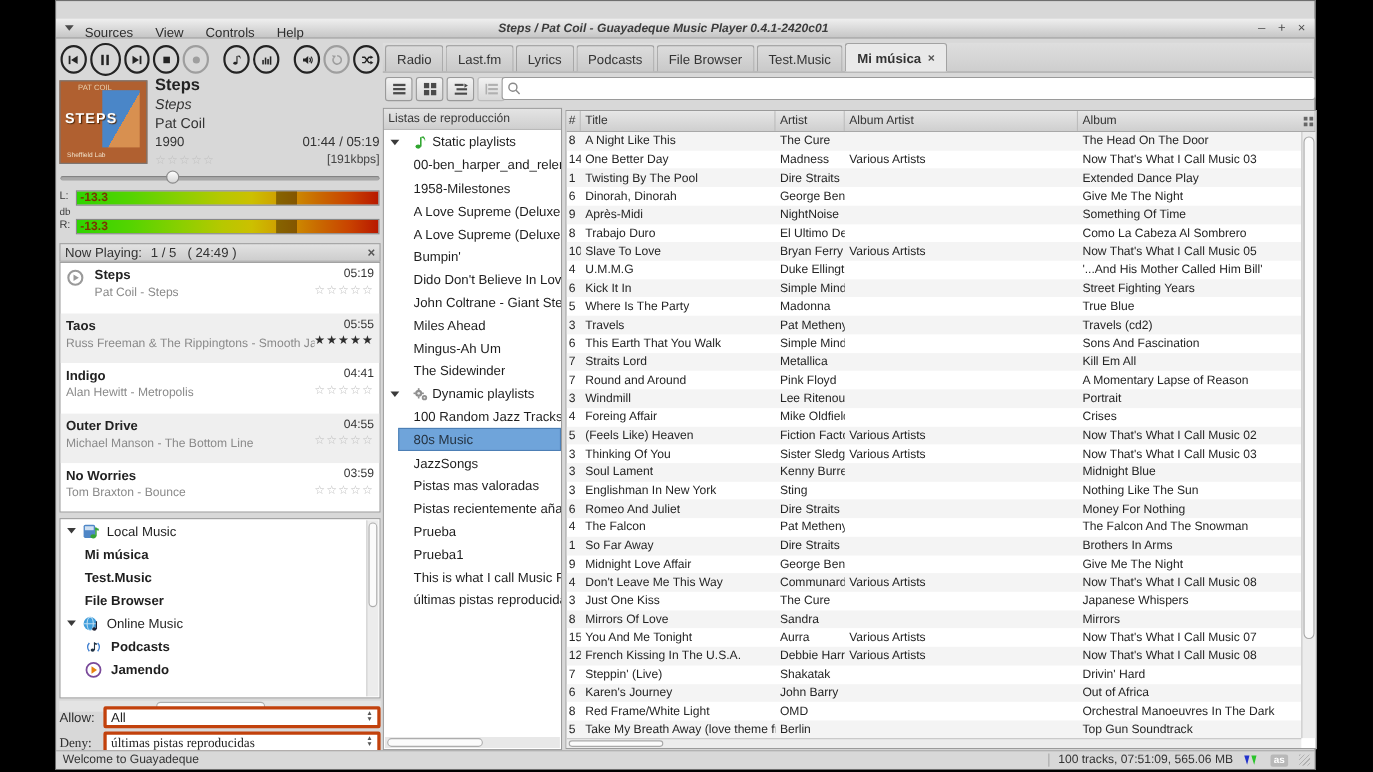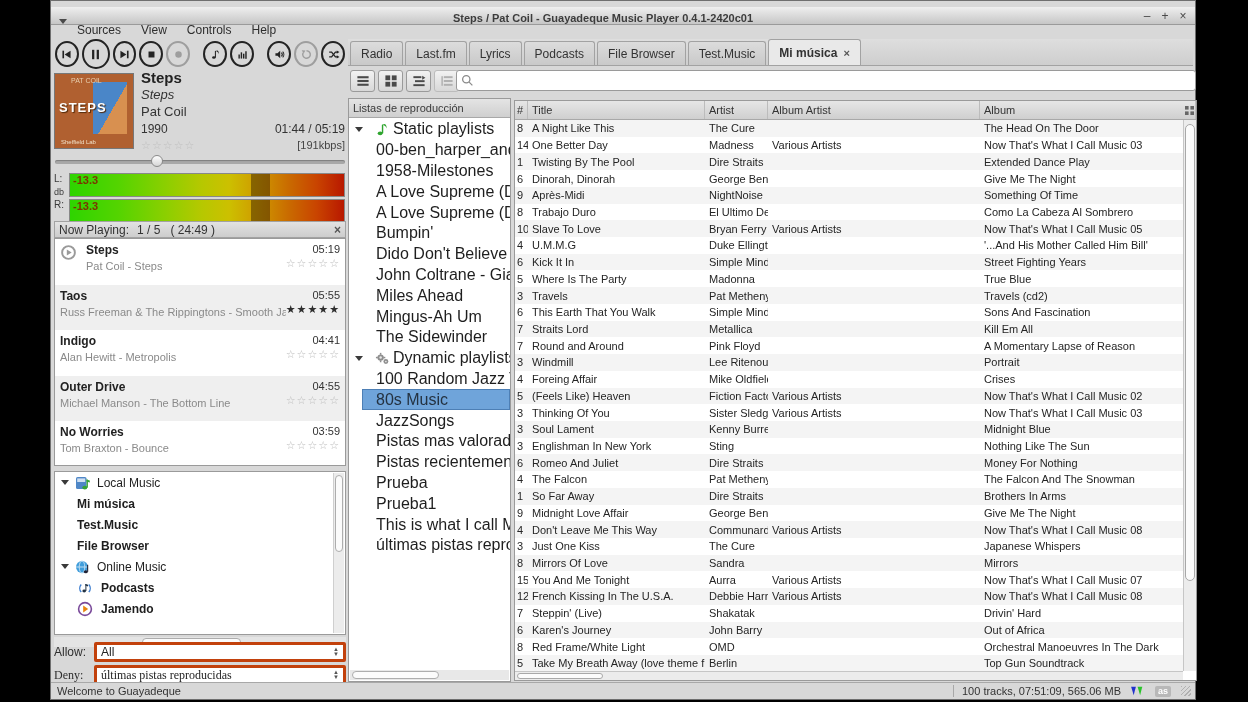--- a/index.html
+++ b/index.html
@@ -3,23 +3,23 @@
 <meta charset="utf-8">
 <style>
   * { margin:0; padding:0; box-sizing:border-box; }
   html,body { width:1248px; height:702px; background:#000; overflow:hidden;
               font-family:"Liberation Sans", sans-serif; }
   .screen { position:relative; width:1248px; height:702px; background:#000; }
   .window { position:absolute; left:50px; top:0; width:1146px; height:700px;
             background:#d8d8d8; border:1px solid #6f6f6f; font-size:12px; color:#2a2a2a; }
 
   
-  .titlebar { position:absolute; left:0; top:6px; right:0; height:18px;
+  .titlebar { position:absolute; left:0; top:16px; right:0; height:18px;
               background:linear-gradient(#efefef,#c6c6c6); border-bottom:1px solid #9a9a9a;
-              display:flex; align-items:flex-end; }
+              display:flex; align-items:center;font-style:italic; }
   .win-menu-arrow { width:0; height:0; border-left:4px solid transparent; border-right:4px solid transparent;
                     border-top:5px solid #4a4a4a; margin-left:8px; }
   .title { flex:1; text-align:center; font-size:11px; font-weight:bold; color:#3c3c3c;
            white-space:nowrap; overflow:hidden; }
   .win-controls { display:flex; gap:2px; margin-right:4px; }
   .win-btn { width:16px; height:14px; text-align:center; line-height:13px; font-size:12px;
              color:#4a4a4a; cursor:default; }
 
   
   .menubar { position:absolute; left:0; top:19px; right:0; height:19px; display:flex;
@@ -66,21 +66,21 @@
   .ti-bitrate { font-size:11px; color:#444; }
 
   .slider { position:absolute; left:4px; top:153px; width:290px; height:14px; }
   .slider .track { position:absolute; left:0; right:0; top:6px; height:4px; background:#a8a8a8;
                    border-radius:2px; box-shadow:inset 0 1px 1px rgba(0,0,0,.25); }
   .slider .handle { position:absolute; top:1px; left:33%; width:12px; height:12px; border-radius:50%;
                     background:linear-gradient(#fdfdfd,#d6d6d6); border:1px solid #8a8a8a; }
 
   .vu { position:absolute; left:3px; top:172px; width:292px; height:42px; font-size:10px; }
   .vu-lab { position:absolute; left:0; width:14px; color:#3a3a3a; }
-  .vu-bar { position:absolute; left:15px; right:1px; height:24px; border:1px solid #888;
+  .vu-bar { position:absolute; left:15px; right:1px; height:14px; border:1px solid #888;
             background:linear-gradient(90deg,#2ed400 0%,#55d400 18%,#8ccf00 35%,#b6c800 48%,
                        #ccc000 58%,#cf9c00 68%,#c96a00 80%,#c94400 90%,#b81800 100%); }
   .vu-notch { position:absolute; left:66%; width:7%; top:0; bottom:0; background:rgba(45,25,0,.45); }
   .vu-val { position:absolute; left:3px; top:0; font-size:11px; font-weight:bold; color:#7a3500; }
   .vu-scale { position:absolute; left:15px; right:1px; top:28px; height:11px; }
   .vu-scale span { position:absolute; top:0; font-size:9px; color:#3a3a3a; }
   .vu-db { position:absolute; left:0; top:14px; font-size:9px; color:#3a3a3a; }
 
   .np-header { position:absolute; left:3px; top:220px; width:292px; height:17px;
                background:linear-gradient(#e2e2e2,#cdcdcd); border:1px solid #a2a2a2;
@@ -138,21 +138,21 @@
   .searchbox input { border:none; outline:none; flex:1; height:17px; font-size:12px; margin-left:4px;
                      font-family:"Liberation Sans",sans-serif; background:transparent; }
 
   
   .pl-panel { position:absolute; left:297px; top:97px; width:163px; height:584px;
               background:#fff; border:1px solid #9a9a9a; overflow:hidden; }
   .pl-header { height:19px; background:linear-gradient(#e4e4e4,#cfcfcf); border-bottom:1px solid #a8a8a8;
                font-size:11px; color:#3a3a3a; display:flex; align-items:center; padding-left:4px; }
   .pl-list { position:absolute; left:0; right:0; top:20px; bottom:12px; overflow:hidden; }
   .pl-row { height:20.8px; position:relative; display:flex; align-items:center;
-            font-size:16px; color:#1e1e1e; white-space:nowrap; }
+            font-size:12px; color:#1e1e1e; white-space:nowrap; }
   .pl-row .exp { position:absolute; left:6px; width:0; height:0; border-left:4px solid transparent;
                  border-right:4px solid transparent; border-top:5px solid #3a3a3a; }
   .pl-row .picon { position:absolute; left:26px; width:15px; height:15px; }
   .pl-row .picon svg { width:15px; height:15px; }
   .pl-row.group .plabel { margin-left:44px; }
   .pl-row.item .plabel { margin-left:27px; overflow:hidden; }
   .pl-row.selected::before { content:""; position:absolute; left:13px; right:0; top:0; bottom:0;
                              background:#6fa4da; border:1px solid #4d7fb5; }
   .pl-row.selected .plabel { position:relative; color:#243241; }
   .pl-hscroll { position:absolute; left:1px; right:1px; bottom:1px; height:10px; background:#e8e8e8; }

